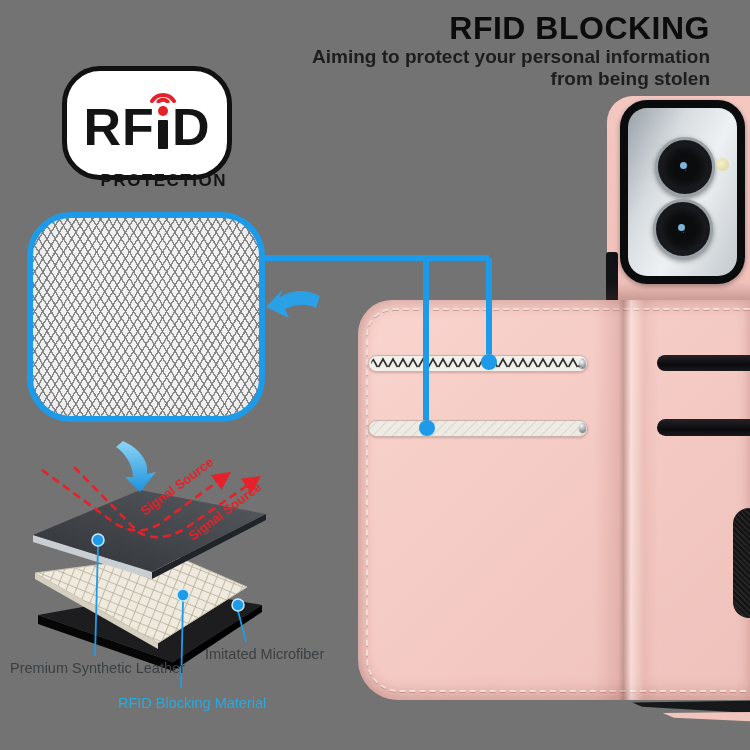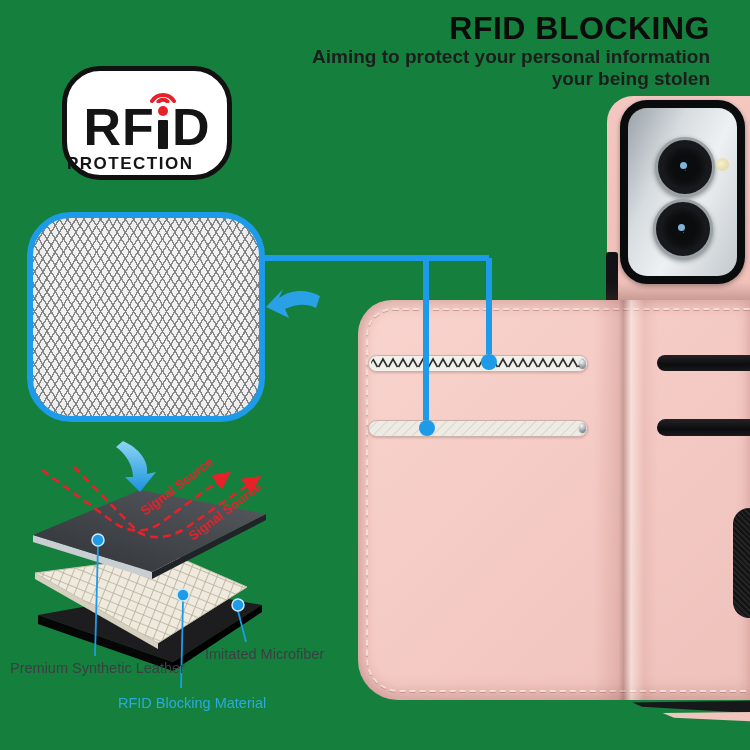--- a/index.html
+++ b/index.html
@@ -1,33 +1,33 @@
 <!DOCTYPE html>
 <html><head>
 <meta charset="utf-8">
 <style>
   html,body{margin:0;padding:0;background:#ffffff;}
-  .canvas{position:relative;width:750px;height:750px;background:#15803d;overflow:hidden;
+  .canvas{position:relative;width:750px;height:750px;background:#737373;overflow:hidden;
           font-family:"Liberation Sans",sans-serif;}
 
   
   .header{position:absolute;top:10px;right:40px;text-align:right;z-index:40;}
   .title{font-size:32px;font-weight:bold;color:#0c0c0c;letter-spacing:.5px;line-height:36px;}
   .subtitle{font-size:19px;color:#1d1d1d;line-height:22px;font-weight:bold;}
 
   
   .badge{position:absolute;left:62px;top:66px;width:160px;height:104px;background:#fff;
-         border:5px solid #111;border-radius:38px;z-index:40;text-align:left;}
+         border:5px solid #111;border-radius:38px;z-index:40;text-align:right;}
   .badge-rfid{position:relative;margin-top:22px;height:56px;display:flex;align-items:flex-end;justify-content:center;}
   .bl{font-size:52px;font-weight:bold;color:#141414;line-height:44px;letter-spacing:1px;}
   .i-col{position:relative;display:inline-block;width:15px;height:44px;margin:0 1px;}
   .i-bar{position:absolute;left:2px;bottom:0;width:10px;height:29px;background:#141414;border-radius:1px;}
   .i-dot{position:absolute;left:2px;bottom:33px;width:10px;height:10px;background:#e62129;border-radius:50%;}
   .i-wifi{position:absolute;left:-8px;bottom:46px;}
-  .badge-sub{font-size:17px;font-weight:bold;color:#141414;letter-spacing:1.5px;margin-top:5px;}
+  .badge-sub{font-size:17px;font-weight:bold;color:#141414;letter-spacing:1.5px;margin-top:22px;}
 
   
   .mesh{position:absolute;left:27px;top:212px;width:226px;height:198px;z-index:25;
         border:6px solid #1d9be9;border-radius:44px;
         background-color:#f2f2f2;
         background-image:
           repeating-linear-gradient(58deg,rgba(125,125,125,.9) 0 1.4px,rgba(0,0,0,0) 1.4px 7px),
           repeating-linear-gradient(-58deg,rgba(125,125,125,.9) 0 1.4px,rgba(0,0,0,0) 1.4px 7px);
         box-shadow:inset 0 0 20px rgba(0,0,0,.07);}
 
@@ -87,21 +87,21 @@
   .layers{position:absolute;left:0;top:440px;z-index:20;}
 </style>
 </head>
 <body>
 
 <div class="canvas">
 
   <div class="header">
     <div class="title">RFID BLOCKING</div>
     <div class="subtitle">Aiming to protect your personal information</div>
-    <div class="subtitle">your being stolen</div>
+    <div class="subtitle">from being stolen</div>
   </div>
 
   <div class="badge">
     <div class="badge-rfid">
       <span class="bl">RF</span>
       <span class="i-col">
         <svg class="i-wifi" width="30" height="19" viewBox="0 0 30 19">
           <path d="M4 17 A13 13 0 0 1 26 17" stroke="#e62129" stroke-width="4" fill="none" stroke-linecap="round"></path>
           <path d="M10.5 17.5 A7 7 0 0 1 19.5 17.5" stroke="#e62129" stroke-width="4" fill="none" stroke-linecap="round"></path>
         </svg>

